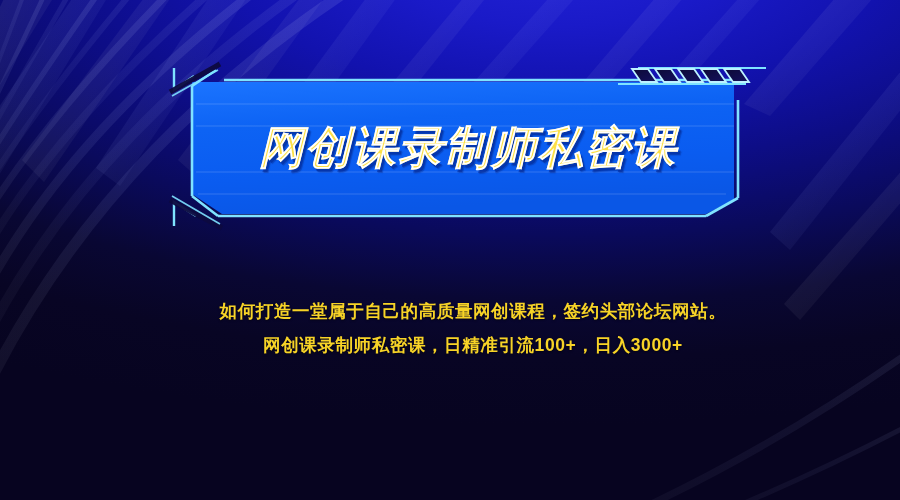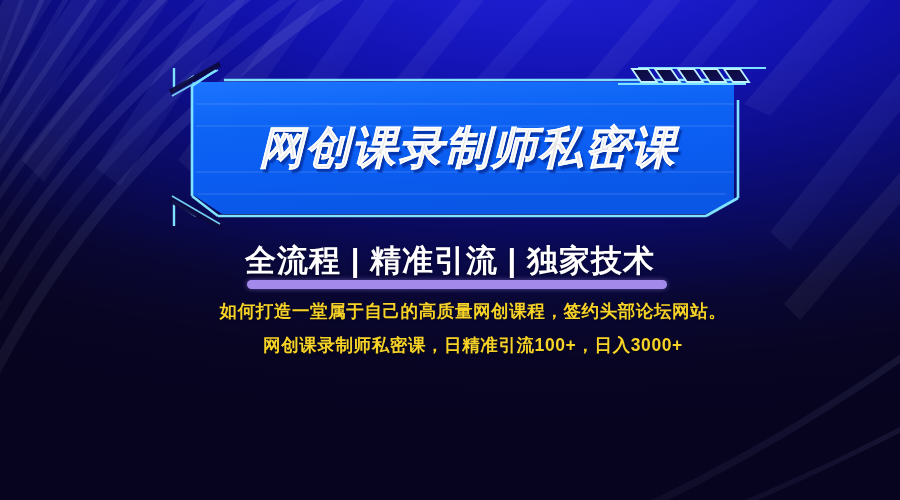--- a/index.html
+++ b/index.html
@@ -47,21 +47,21 @@
 
   .banner-title {
     position:absolute;
     left:0; top:0; width:556px; height:148px;
     display:flex; align-items:center; justify-content:center;
     padding-left:8px;
     font-size:45px;
     font-weight:700;
     font-style:italic;
     letter-spacing:1.5px;
-    color:#e5e5e5;
+    color:#fde047;
     white-space:nowrap;
     text-shadow:
        2px 3px 0 rgba(4,40,150,.55),
        3px 4px 1px rgba(3,30,120,.35);
     -webkit-text-stroke:0.4px #ffffff;
   }
 
   
   .subtitle-block {
     position:absolute;
@@ -239,25 +239,19 @@
       </g>
       <g stroke="#7fe3ff" stroke-width="1.6" opacity="0.9">
         <line x1="-14" y1="22" x2="32" y2="-4"></line>
         <line x1="-14" y1="122" x2="34" y2="150"></line>
       </g>
     </svg>
 
     <div class="banner-title">网创课录制师私密课</div>
   </div>
 
-  <div class="subtitle-block">
-    <span class="subtitle-text">全流程 | 精准引流 | 独家技术</span>
-    <div style="position:relative;width:900px;height:0;">
-      <div class="subtitle-underline" style="position:absolute;left:247px;width:420px;top:-9px;"></div>
-    </div>
-  </div>
 
   <div class="body-block">
     <div class="body-line">如何打造一堂属于自己的高质量网创课程，签约头部论坛网站。</div>
     <div class="body-line">网创课录制师私密课，日精准引流100+，日入3000+</div>
   </div>
 
 </div>
 
 </body></html>

